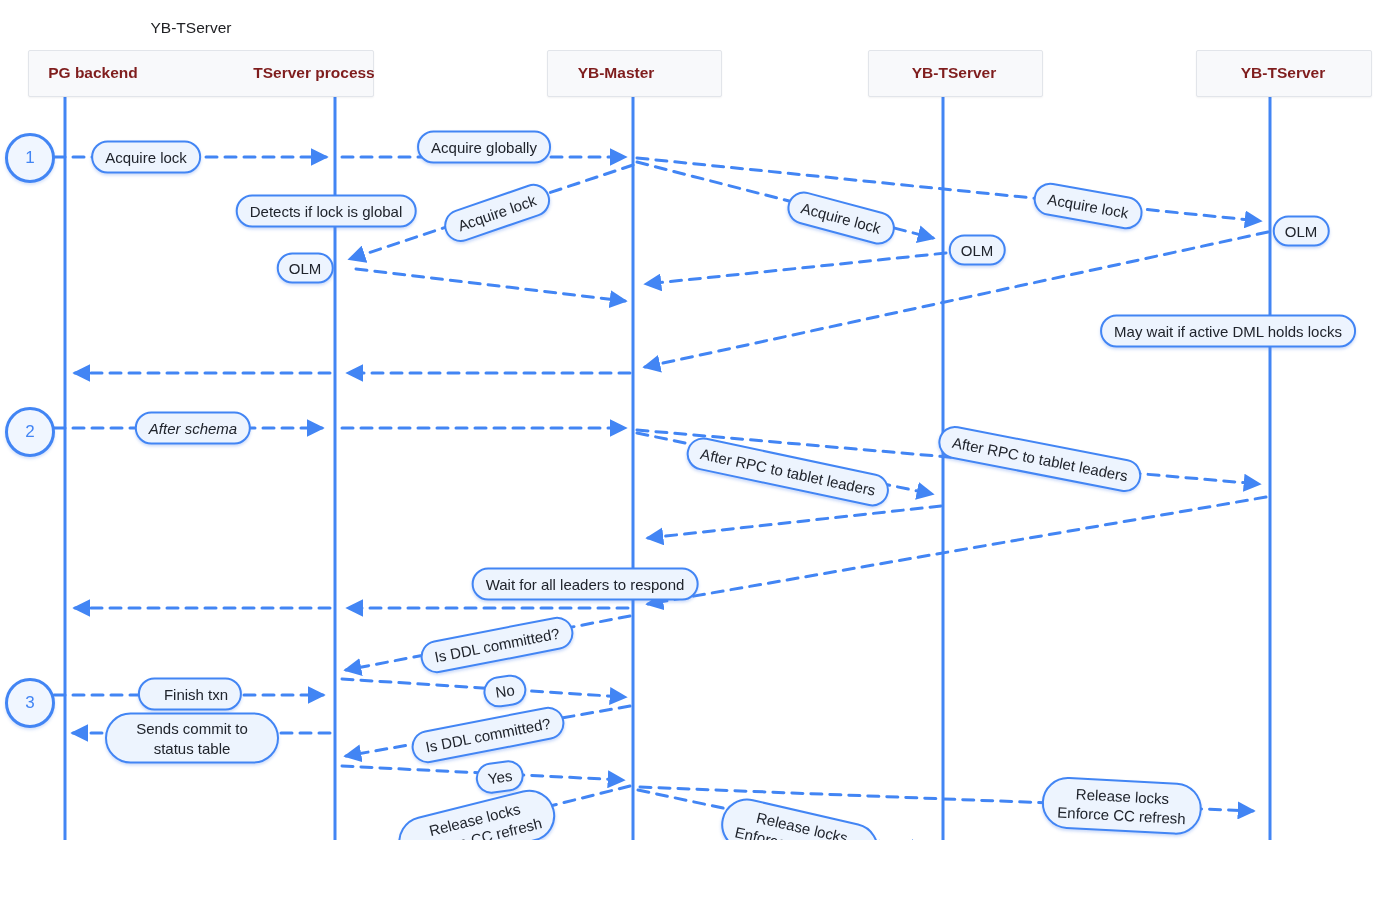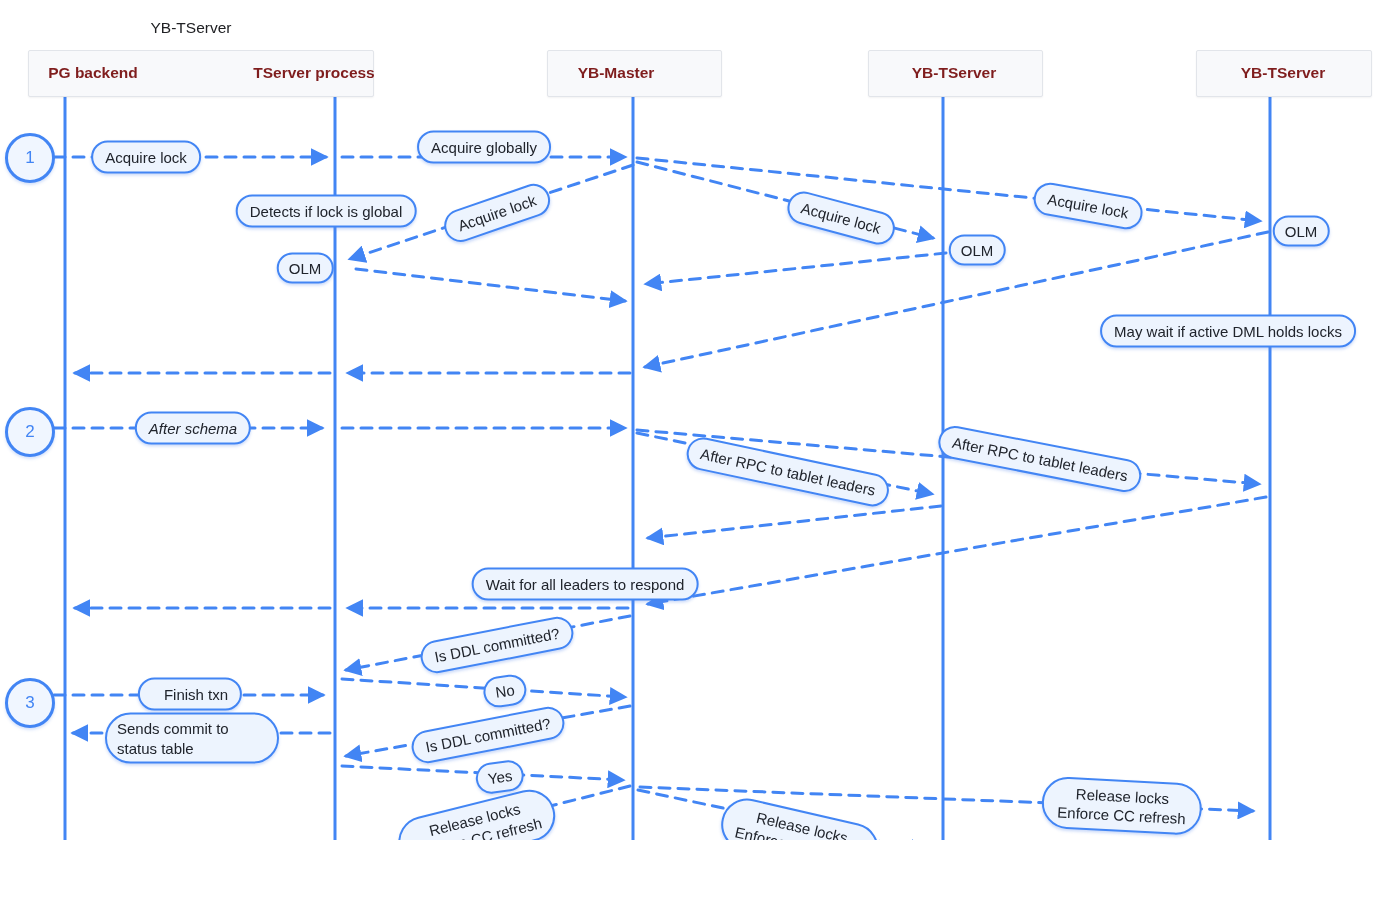--- a/index.html
+++ b/index.html
@@ -14,21 +14,21 @@
   .group-label{position:absolute;color:#202124;font-size:15.5px;white-space:nowrap;
     transform:translate(-50%,-50%);}
 
   .pill{position:absolute;display:flex;align-items:center;justify-content:center;
     background:#edf4fe;border:2.5px solid #4285f4;border-radius:18px;
     color:#20242c;font-size:15px;white-space:nowrap;height:29px;padding:0 12px;
     box-shadow:0 2px 3px rgba(93,138,235,.30);
     transform:translate(-50%,-50%) rotate(var(--r,0deg));}
   .pill.two-line{flex-direction:column;height:auto;padding:5px 14px;line-height:1.28;
     border-radius:26px;white-space:nowrap;text-align:center;}
-  .pill.wrap{white-space:normal;text-align:left;width:150px;height:auto;
+  .pill.wrap{white-space:normal;text-align:center;width:150px;height:auto;
     padding:4px 10px;line-height:1.3;border-radius:26px;}
   .pill.small{padding:0 10px;height:27px;}
 
   .step-circle{position:absolute;width:44px;height:44px;border:3px solid #4285f4;
     border-radius:50%;background:#f0f6ff;color:#4285f4;font-size:17px;
     display:flex;align-items:center;justify-content:center;
     transform:translate(-50%,-50%);box-shadow:0 2px 3px rgba(93,138,235,.25);}
 </style>
 </head>
 <body>

